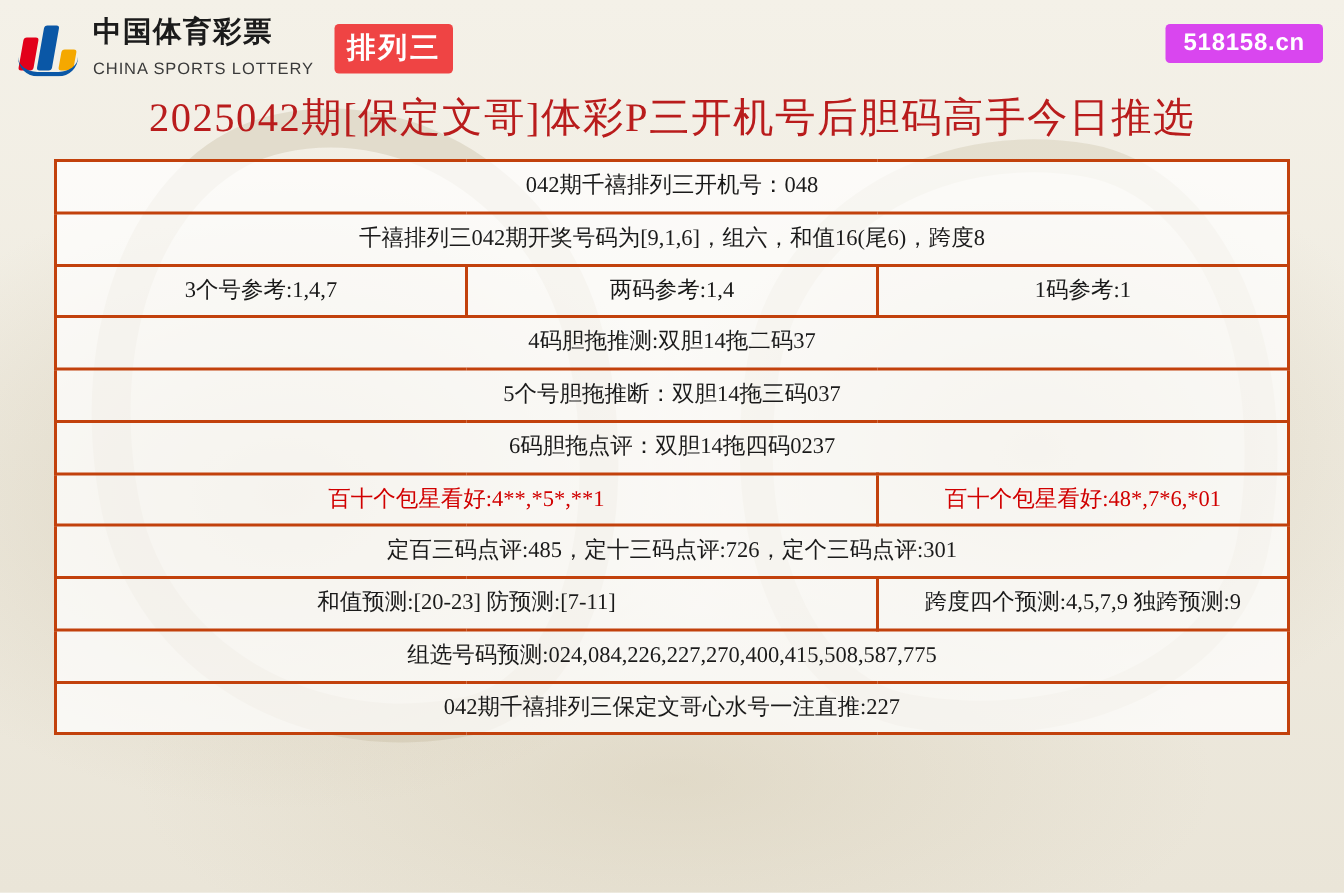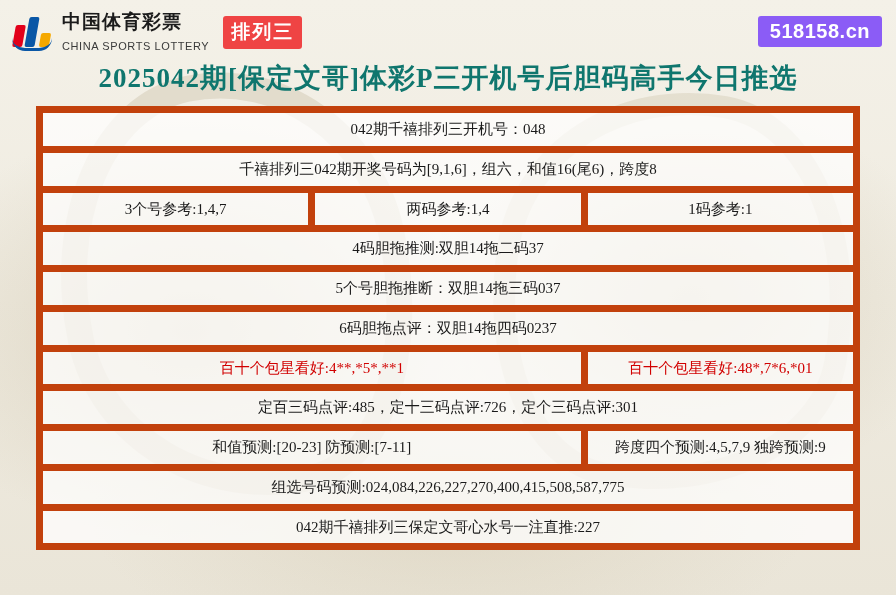--- a/index.html
+++ b/index.html
@@ -107,49 +107,49 @@
     font-size: 19px;
     font-weight: bold;
     padding: 3px 8px 4px 8px;
     border-radius: 3px;
     letter-spacing: 2px;
   }
   .site-tag {
     position: absolute;
     right: 14px;
     top: 16px;
-    background: #8b5cf6;
+    background: #d946ef;
     color: #fff;
     font-family: "Liberation Sans", sans-serif;
-    font-size: 20px;
+    font-size: 16px;
     font-weight: bold;
     padding: 4px 12px;
     border-radius: 3px;
     letter-spacing: 0.5px;
   }
   
   .title {
     text-align: center;
     font-size: 27px;
-    font-weight: bold;
-    color: #0f766e;
+    font-weight: normal;
+    color: #b91c1c;
     letter-spacing: 1px;
     margin: 2px 0 10px 0;
     font-family: "Liberation Serif", serif;
   }
   
   .tbl {
     width: 824px;
     margin: 0 auto;
     border-collapse: collapse;
     background: rgba(255,255,255,0.72);
     table-layout: fixed;
   }
   .tbl td {
-    border: 7px solid #c2410c;
+    border: 2px solid #c2410c;
     text-align: center;
     font-size: 15px;
     color: #1a1a1a;
     padding: 7px 4px;
     line-height: 1.25;
     white-space: nowrap;
     overflow: hidden;
   }
   .tbl td.red {
     color: #d10000;

